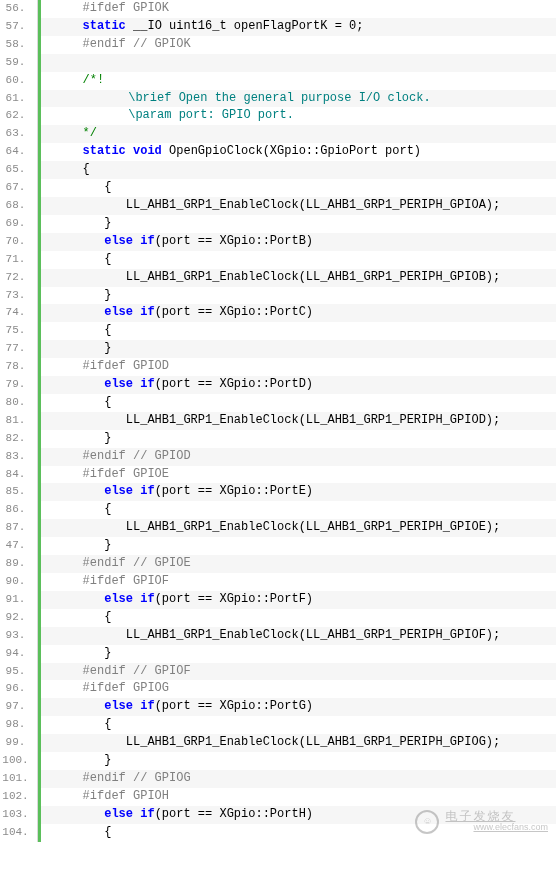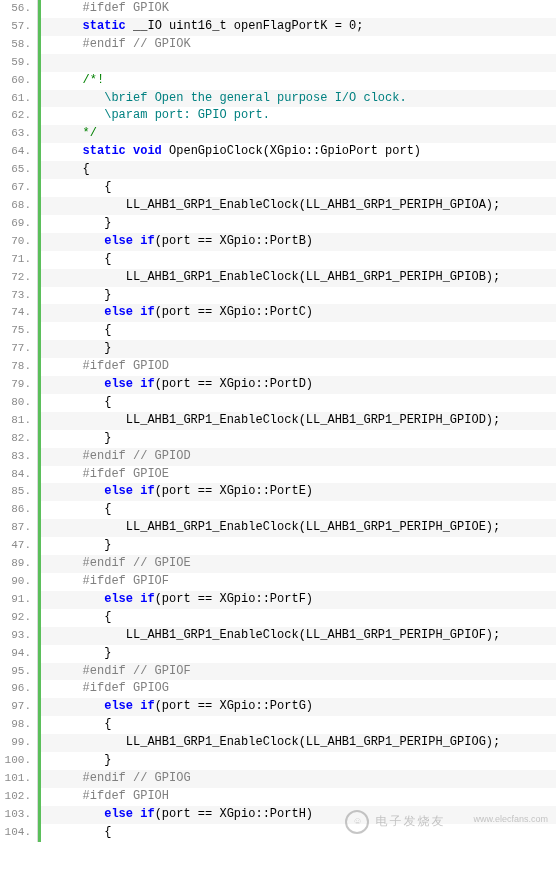--- a/index.html
+++ b/index.html
@@ -18,21 +18,21 @@
   }
   .line {
     display: flex;
     align-items: stretch;
     min-height: 17.9px;
   }
   .line:nth-child(even) .code { background: #f6f6f6; }
   .line:nth-child(odd) .code { background: #ffffff; }
   .gutter {
     width: 38px;
-    text-align: right;
+    text-align: center;
     padding-right: 6px;
     color: #8b8b8b;
     background: #ffffff;
     flex-shrink: 0;
     border-right: 1px solid #d9d9d9;
     font-size: 11px;
   }
   .gbar {
     width: 3px;
     background: #5bbf5b;
@@ -40,42 +40,43 @@
   }
   .code {
     flex: 1;
     padding-left: 20px;
     white-space: pre;
     overflow: hidden;
   }
   .kw { color: #0000ff; font-weight: bold; font-family: Liberation Mono, monospace; }
   .pp { color: #808080; }
   .cm { color: #008000; }
-  .cm2 { color: #008080; }
+  .cm2 { color: #008080; margin-left: 24px; }
   .watermark {
     position: absolute;
     right: 8px;
     bottom: 8px;
     display: flex;
     align-items: center;
     gap: 6px;
     opacity: 0.55;
     pointer-events: none;
   }
   .wm-logo {
     width: 24px; height: 24px;
     border: 2px solid #999;
     border-radius: 50%;
     display: flex; align-items: center; justify-content: center;
     color: #999; font-size: 10px;
   }
   .wm-text {
-    display: flex; flex-direction: row; line-height: 1.1;
+    display: flex; flex-direction: column; line-height: 1.1;
     font-family: "Microsoft YaHei", sans-serif;
     color: #999;
+    text-decoration: underline;
   }
   .wm-cn { font-size: 12px; letter-spacing: 2px; }
   .wm-en { font-size: 9px; margin-left: 28px; }
 </style>
 </head>
 <body>
 
 <div class="editor">
     <div class="line">
       <div class="gutter">56.</div>

